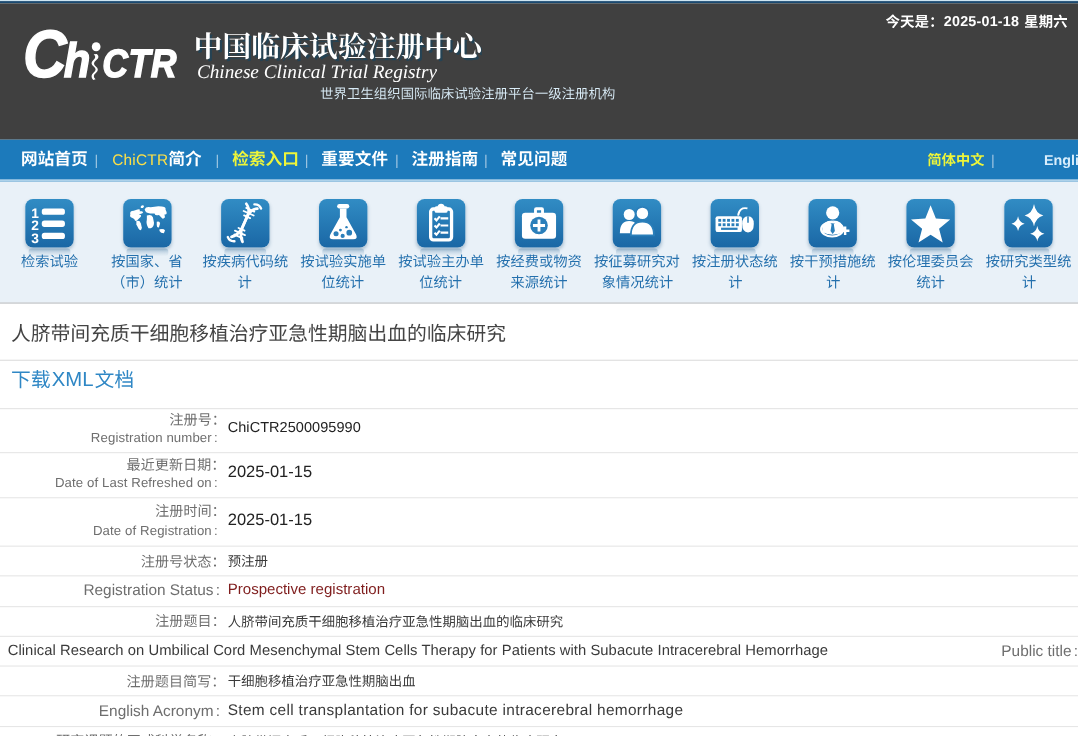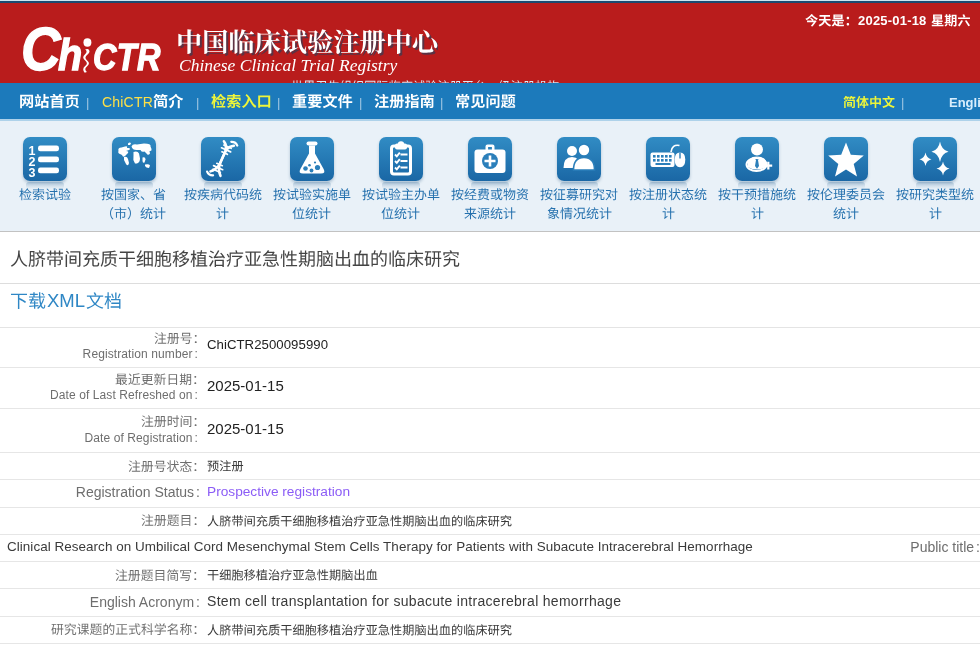--- a/index.html
+++ b/index.html
@@ -1,17 +1,17 @@
 <!DOCTYPE html>
 <html><head><meta charset="utf-8"><style>
 *{margin:0;padding:0;box-sizing:border-box}
 body{width:980px;height:669px;overflow:hidden;font-family:"Liberation Sans",sans-serif;background:#fff}
 svg{display:inline-block}
 #tl1{height:1px;background:#cfe6f2}#tl2{height:2px;background:#1b4a70}
-#hdr{height:80px;background:#b91c1c;position:relative}
+#hdr{height:124px;background:#404040;position:relative}
 #logo{position:absolute;left:21px;top:11px;color:#fff;font-style:italic;font-weight:bold;white-space:nowrap;transform:scaleX(.9);transform-origin:0 0;-webkit-text-stroke:1.3px #fff}
 #logo .c1{font-size:61px;letter-spacing:-3px}
 #logo .c2{font-size:44px;letter-spacing:-1px}
 #logo .c3{font-size:36px;letter-spacing:0.5px}
 #ht{position:absolute;left:176px;top:26px}
 #he{position:absolute;left:179px;top:52px;color:#fff;font-family:"Liberation Serif",serif;font-style:italic;font-size:17.5px}
 #hs{position:absolute;left:291px;top:73px}
 #hd{position:absolute;right:9px;top:8px;color:#fff}
 #hd .dt{font-weight:bold;font-size:13px;letter-spacing:0.2px}
 #nav{height:38px;background:#1c7abb;position:relative;border-bottom:2px solid #aed2ea}
@@ -34,21 +34,21 @@
 .td.l{width:200px;flex-direction:column;justify-content:center;align-items:flex-end}
 .td.v{flex:1;padding-left:7px}
 .el{color:#6e6e6e;font-size:14px;white-space:nowrap;margin-right:-2px;position:relative;top:-1px}
 .el2{color:#6e6e6e;font-size:12px;letter-spacing:0.1px;line-height:15px;white-space:nowrap}
 .cl{padding:0 2px}
 .tr2 .td{padding-bottom:3px}
 .tr2 .td.v{padding-bottom:5px;padding-left:7px}
 .v13c{font-size:13.2px;color:#222;letter-spacing:0.05px}
 .v14d{font-size:15px;color:#222}
 .v13{font-size:13.45px;color:#3a3a3a;letter-spacing:0.05px;position:relative;top:-1.5px}
-.v135{font-size:13.7px;color:#8b5cf6;position:relative;top:-1.5px}
+.v135{font-size:13.7px;color:#7f1d1d;position:relative;top:-1.5px}
 .v145{font-size:14px;color:#3a3a3a;letter-spacing:0.3px;position:relative;top:-1.5px}
 </style></head><body>
 <div id="tl1"></div>
 <div id="tl2"></div>
 <div id="hdr">
     <div id="logo"><span class="c1">C</span><span class="c2">h</span><svg style="width:13px;height:38px;vertical-align:-6px" viewBox="0 0 13 38">
         <g fill="#fff">
 <ellipse cx="6.8" cy="4.5" rx="4.4" ry="4.2"></ellipse>
 <path d="M7.5 11 q3.5 2.5 -0.5 5.5 q-4.5 3 -0.5 6 q4 2.8 0 5.8 q-4 2.8 -0.3 5.7 l-2.4 0.8 q-3.6 -3.8 0.5 -6.8 q3.8 -2.7 0 -5.5 q-4.2 -3 -0.3 -6 q3.6 -2.7 0.3 -5.2 Z"></path>
 </g>

